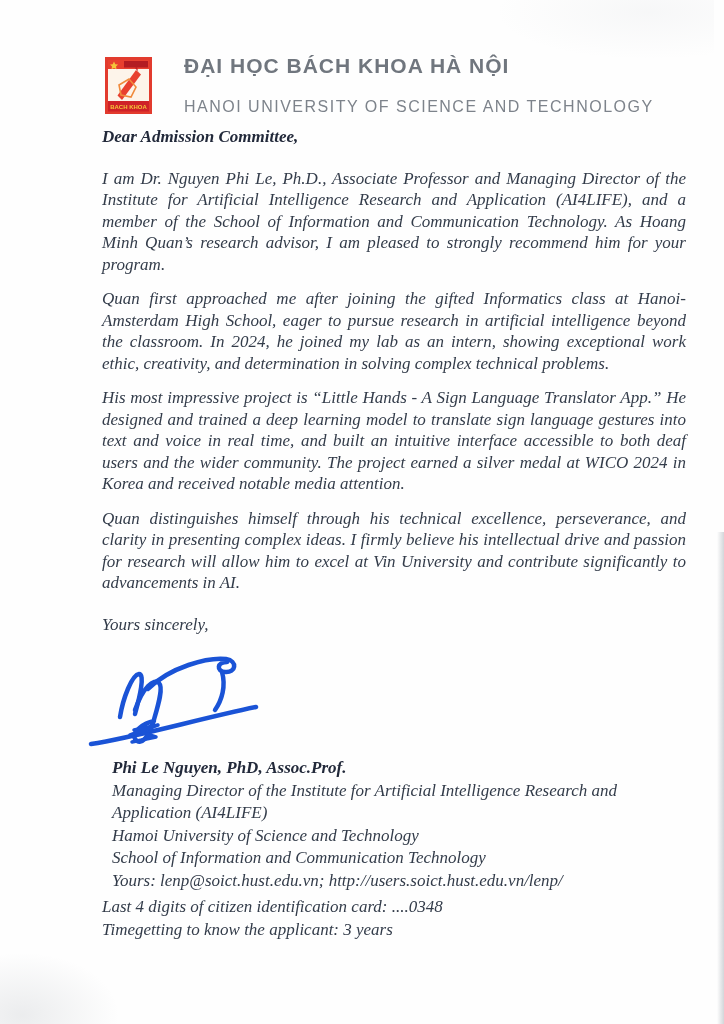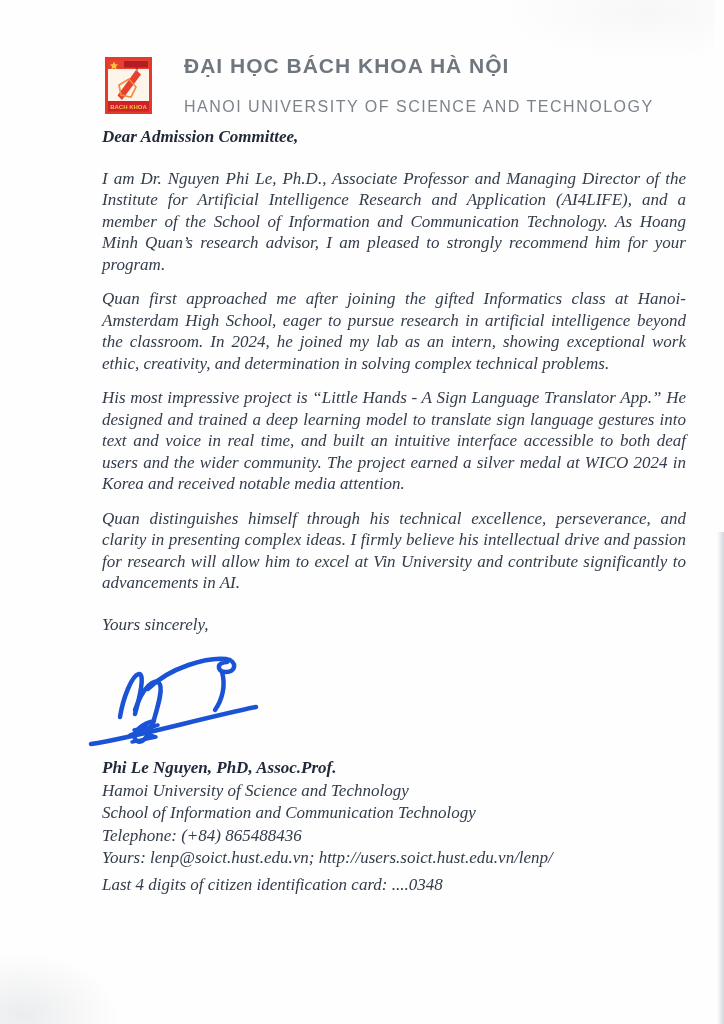--- a/index.html
+++ b/index.html
@@ -50,21 +50,21 @@
   }
   .salutation{font-weight:bold;color:#22293a;margin:0 0 20px 0;}
   .para{margin:0 0 13px 0;text-align:justify;}
   .para:last-of-type{margin-bottom:0;}
   .closing{margin:20px 0 16px 0;}
   .signature-wrap{
     position:relative;height:100px;margin:3px 0 6px -14px;width:230px;
   }
   .signature-svg{display:block;width:230px;height:100px;}
 
-  .signer{margin-top:6px;line-height:22.5px;}
+  .signer{margin-top:6px;line-height:22.5px;margin-left:10px;}
   .signer-name{font-weight:bold;color:#22293a;}
   .sig-line{}
 
   .footer{margin-top:4px;line-height:22.5px;}
 </style>
 </head>
 <body>
 
 <div class="page">
 
@@ -109,28 +109,29 @@
 
         <path d="M60 38 C 82 16, 120 6, 138 8 C 150 10, 148 22, 137 21 C 128 20, 129 11, 139 11" stroke-width="4.5"></path>
         <path d="M134 21 C 138 35, 134 49, 127 59" stroke-width="4.5"></path>
 
         <path d="M42 84 L 70 74 L 46 79 L 68 86 L 44 91" stroke-width="3.5"></path>
       </svg>
     </div>
 
     <div class="signer">
       <div class="signer-name">Phi Le Nguyen, PhD, Assoc.Prof.</div>
+      <div class="sig-line">Managing Director of the Institute for Artificial Intelligence Research and Application (AI4LIFE)</div>
       <div class="sig-line">Hamoi University of Science and Technology</div>
       <div class="sig-line">School of Information and Communication Technology</div>
-      <div class="sig-line">Telephone: (+84) 865488436</div>
       <div class="sig-line">Yours: lenp@soict.hust.edu.vn; http://users.soict.hust.edu.vn/lenp/</div>
     </div>
 
     <div class="footer">
       <div>Last 4 digits of citizen identification card: ....0348</div>
+      <div>Timegetting to know the applicant: 3 years</div>
     </div>
 
   </div>
 
   <div class="scan-edge-right"></div>
   <div class="scan-smudge-bl"></div>
 
 </div>
 
 </body></html>

